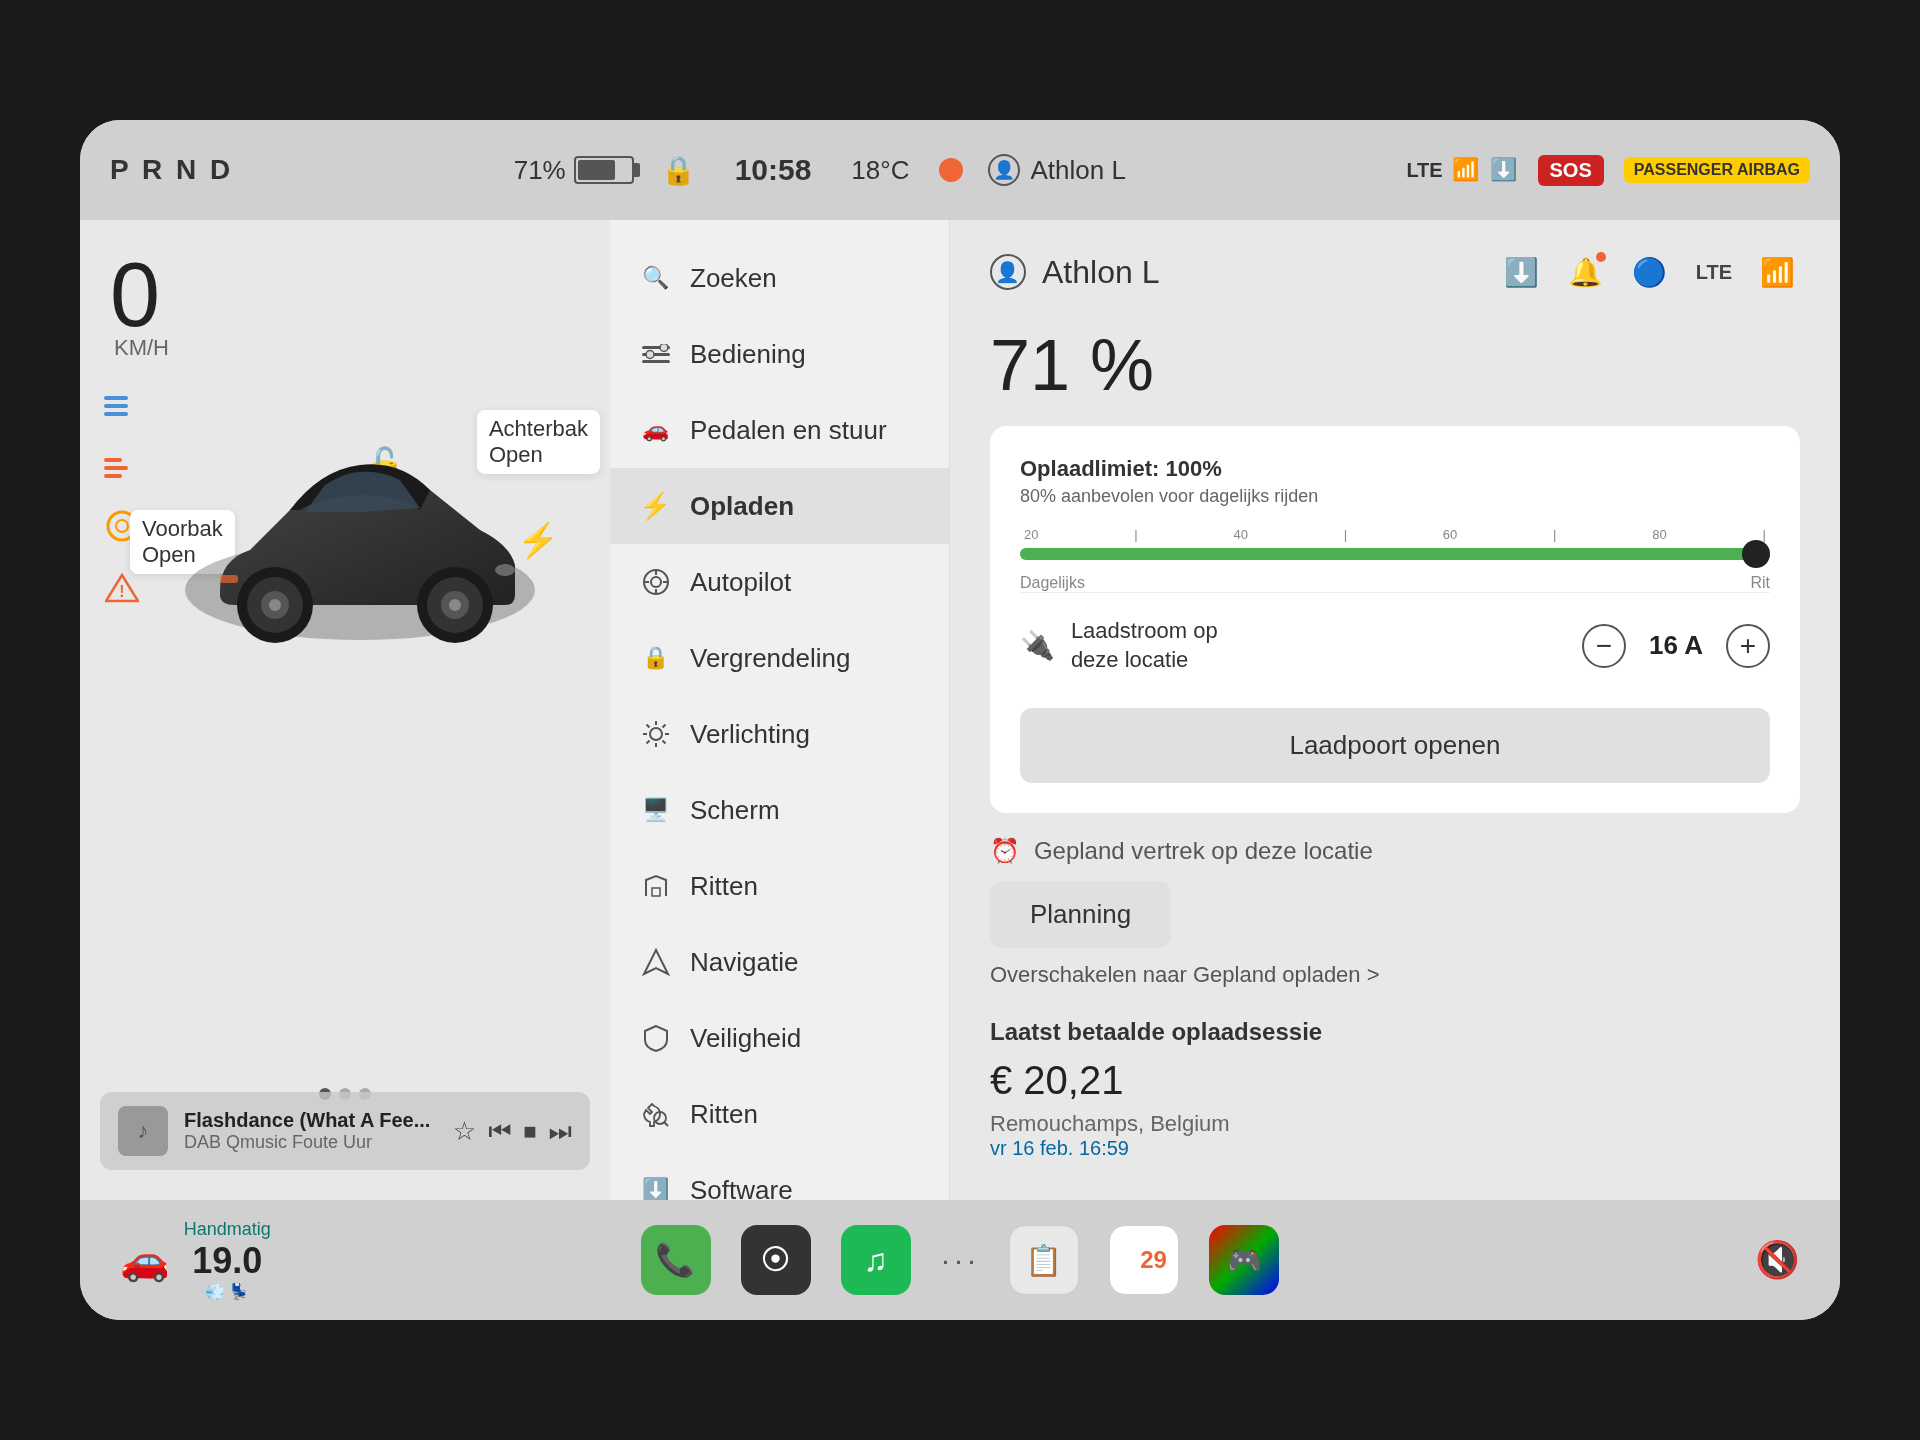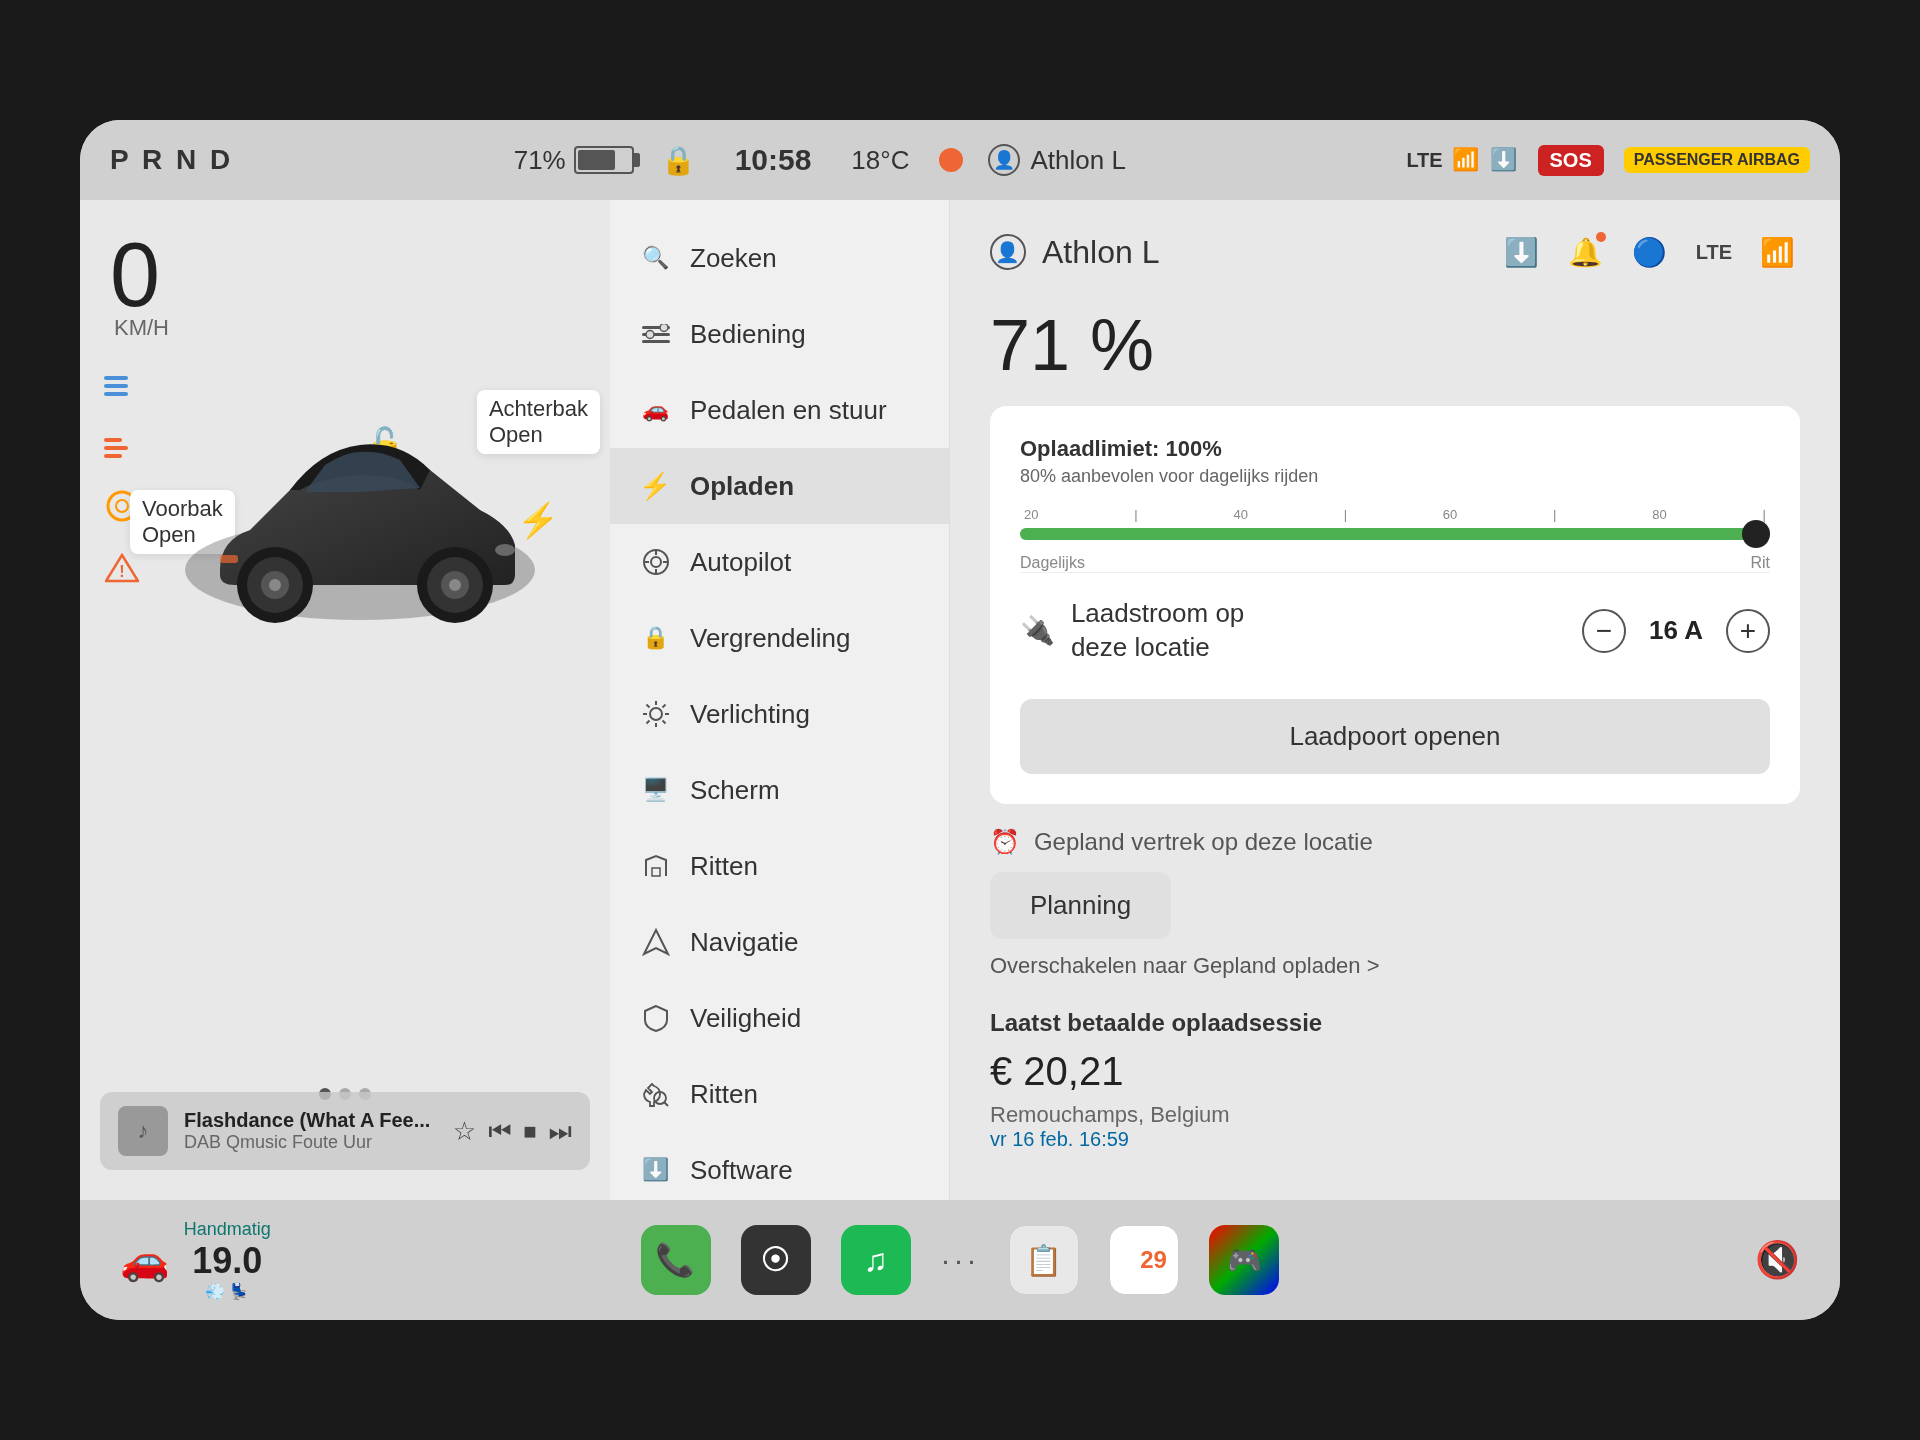--- a/index.html
+++ b/index.html
@@ -25,21 +25,21 @@
       width: 100%;
       height: 100%;
       background: #e8e8e8;
       display: flex;
       flex-direction: column;
     }
 
     
     .status-bar {
       width: 100%;
-      height: 80px;
+      height: 100px;
       background: #d0d0d0;
       display: flex;
       align-items: center;
       padding: 0 30px;
       gap: 20px;
       font-size: 26px;
       font-weight: 500;
       color: #333;
     }
     .prnd { font-size: 28px; font-weight: 600; letter-spacing: 3px; }
@@ -377,21 +377,21 @@
       align-items: center;
     }
 
     .charging-row {
       display: flex;
       align-items: center;
       gap: 16px;
       padding: 24px 0;
       border-top: 1px solid #eee;
     }
-    .charging-row-label { font-size: 26px; color: #333; line-height: 1.3; flex: 1; }
+    .charging-row-label { font-size: 22px; color: #333; line-height: 1.3; flex: 1; }
     .charging-controls {
       display: flex;
       align-items: center;
       gap: 20px;
     }
     .charge-btn {
       width: 44px;
       height: 44px;
       border: 2px solid #555;
       border-radius: 50%;

